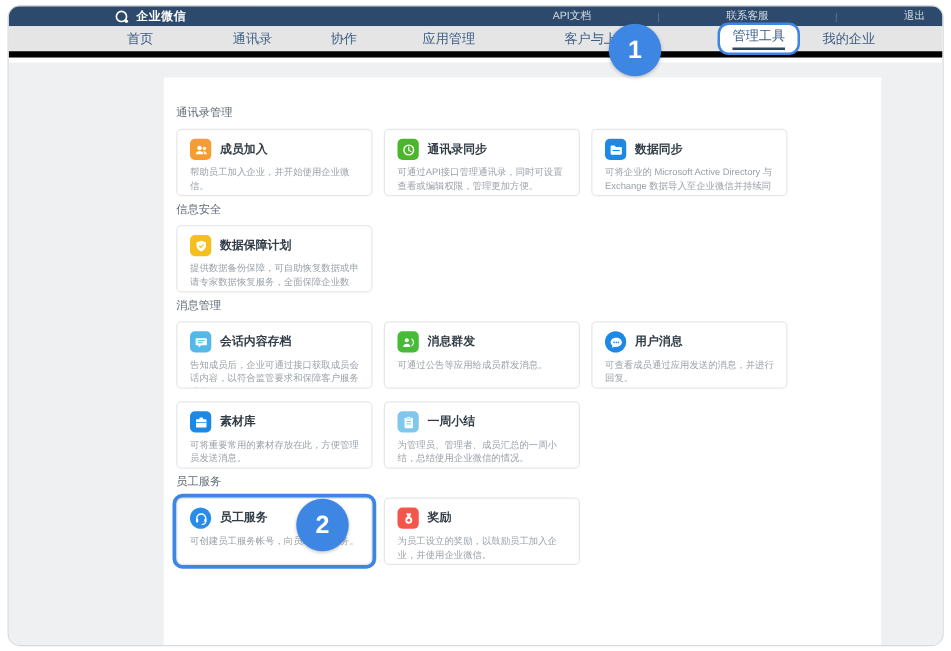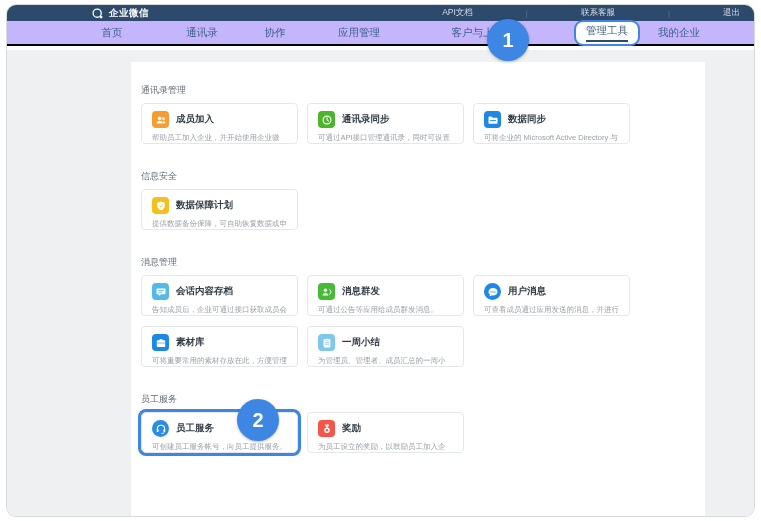--- a/index.html
+++ b/index.html
@@ -12,31 +12,31 @@
   .window{position:absolute;left:6px;top:4px;right:6px;bottom:4px;border:1px solid #d7dadd;border-radius:10px;overflow:hidden;background:#fff;}
   
   .topbar{height:16px;background:var(--topbar);display:flex;align-items:center;justify-content:space-between;padding:0 14px 0 84px;}
   .brand{display:flex;align-items:center;gap:5px;}
   .logo-icon{width:13px;height:13px;display:inline-flex;}
   .brand-name{color:#fff;font-size:9.5px;font-weight:bold;letter-spacing:.5px;}
   .top-links{display:flex;align-items:center;gap:48px;}
   .top-link{color:#d3dce6;font-size:8.5px;cursor:pointer;}
   .top-sep{color:#5c7896;font-size:8px;margin:0 5px;}
   
-  .navbar{position:relative;height:25px;background:#c4b5fd;border-bottom:2px solid #000000;}
+  .navbar{position:relative;height:25px;background:#e5e5e5;border-bottom:5px solid #000000;}
   .nav-item{position:absolute;top:50%;transform:translate(-50%,-50%);font-size:10.5px;color:var(--navtext);font-weight:500;white-space:nowrap;cursor:pointer;}
   .nav-item.active{border:2px solid var(--accent);border-radius:9px;padding:2px 10px;background:#fff;}
   .nav-item.active .nav-label{display:inline-block;border-bottom:2px solid var(--underline);padding-bottom:2px;}
   
   .content{position:absolute;left:0;right:0;top:45px;bottom:0;background:var(--pagebg);}
   .panel{margin-left:124px;margin-top:12px;width:574px;height:calc(100% - 12px);background:#fff;padding:22px 10px 10px 10px;overflow:hidden;}
-  .section{margin-bottom:26px;}
+  .section{margin-bottom:4px;}
   .section-title{font-size:9px;color:#5f6a74;margin-bottom:7px;height:12px;line-height:12px;}
   .card-grid{display:grid;grid-template-columns:repeat(3,157px);column-gap:9px;row-gap:10px;width:489px;}
-  .card{height:41px;border:1px solid var(--cardborder);border-radius:4px;background:#fff;padding:7px 8px 6px 10px;overflow:hidden;cursor:pointer;}
+  .card{height:54px;border:1px solid var(--cardborder);border-radius:4px;background:#fff;padding:7px 8px 6px 10px;overflow:hidden;cursor:pointer;}
   .card.annotated{box-shadow:0 0 0 3px var(--accent);border-radius:5px;}
   .card-head{display:flex;align-items:center;gap:7px;margin-bottom:4px;}
   .tool-icon{width:17px;height:17px;border-radius:4px;display:inline-flex;align-items:center;justify-content:center;flex:0 0 auto;}
   .tool-icon.round{border-radius:50%;}
   .tool-icon svg{width:12px;height:12px;display:block;}
   .card-title{font-size:9.5px;font-weight:bold;color:var(--title);white-space:nowrap;}
   .card-desc{font-size:7.5px;line-height:11px;color:var(--desc);word-break:break-word;}
   
   .badge{position:absolute;width:42px;height:42px;border-radius:50%;background:var(--accent);color:#fff;font-size:20px;font-weight:bold;display:flex;align-items:center;justify-content:center;box-shadow:0 1px 3px rgba(0,0,0,.25);}
 </style>

